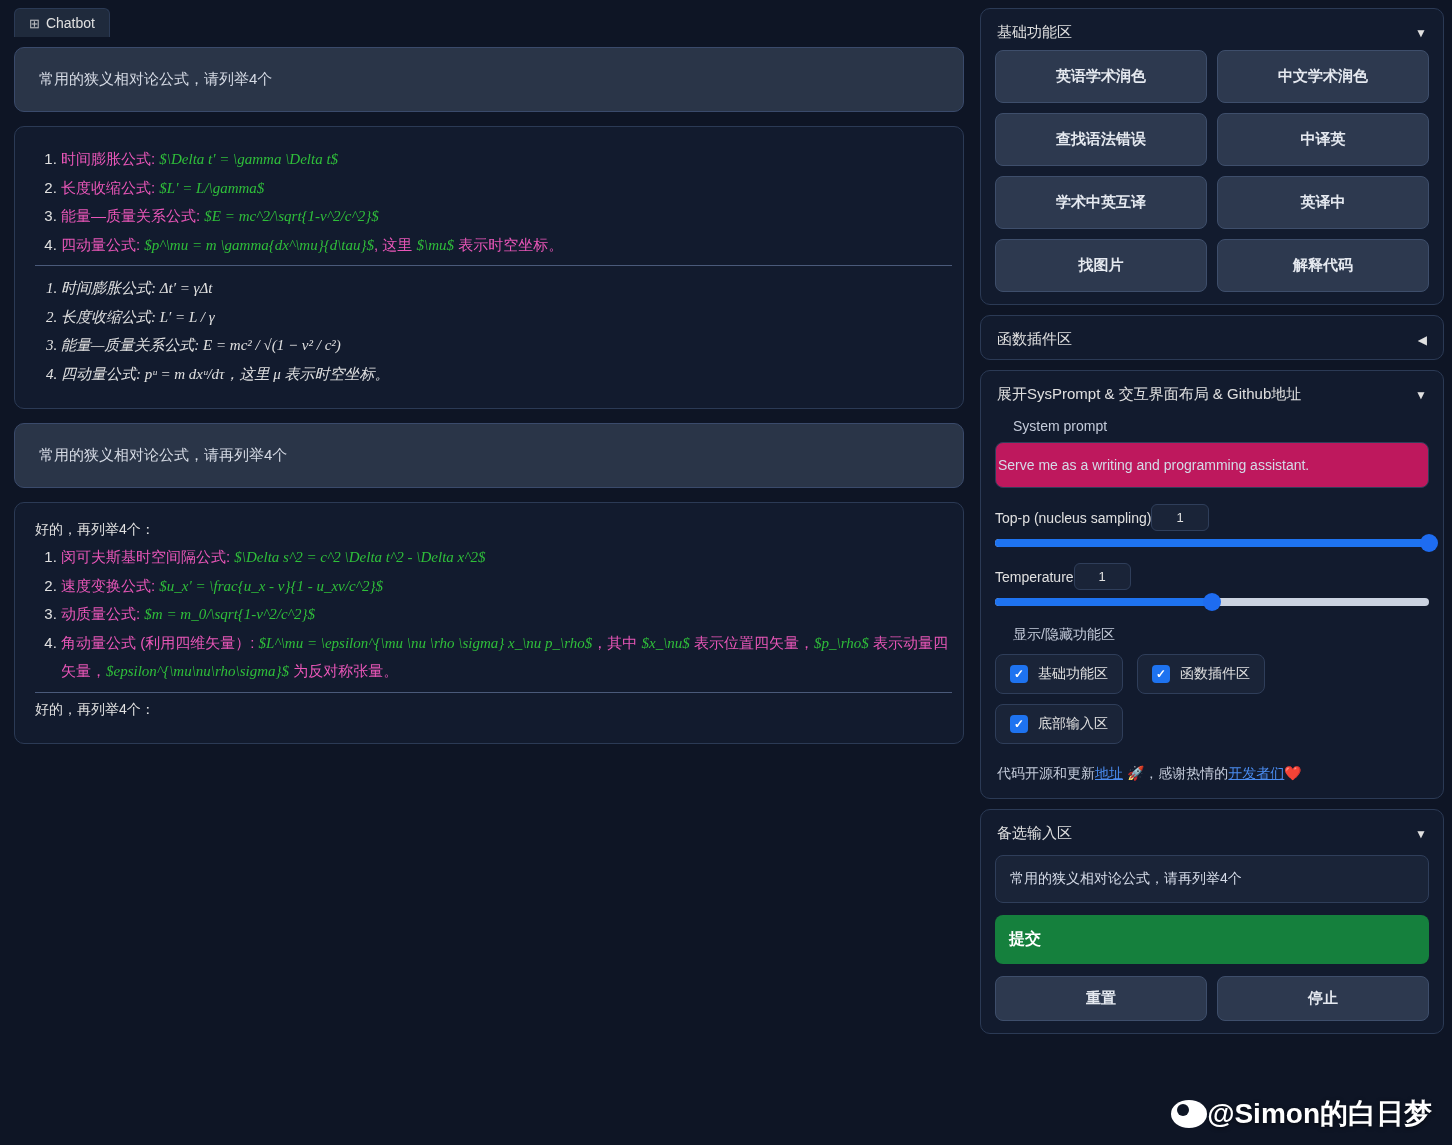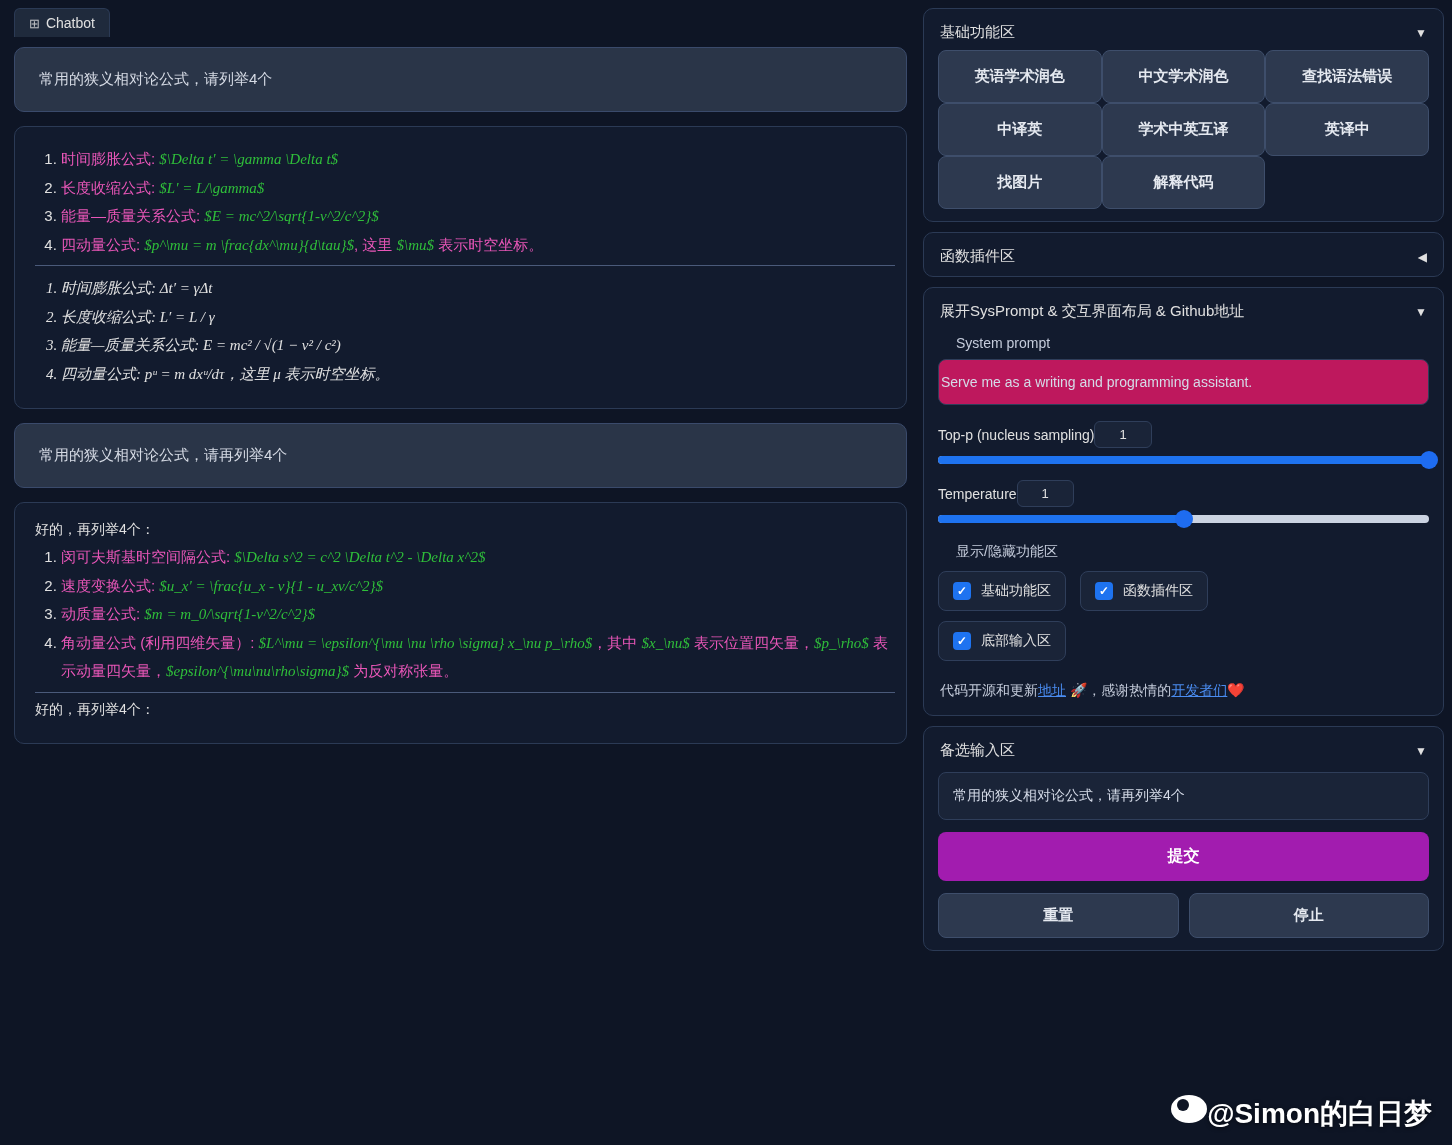--- a/index.html
+++ b/index.html
@@ -14,21 +14,21 @@
   display: flex;
   padding: 8px;
   gap: 10px;
 }
 .left-col {
   flex: 1;
   display: flex;
   flex-direction: column;
 }
 .right-col {
-  width: 521px;
+  width: 464px;
   display: flex;
   flex-direction: column;
   gap: 10px;
 }
 .tab-bar {
   display: flex;
   padding-left: 6px;
   margin-bottom: 6px;
 }
 .tab {
@@ -82,22 +82,22 @@
   display: flex;
   justify-content: space-between;
   align-items: center;
   font-size: 15px;
   padding: 2px 2px 8px 2px;
   cursor: pointer;
 }
 .panel-header .arrow { font-size: 12px; }
 .btn-grid {
   display: grid;
-  grid-template-columns: 1fr 1fr 1fr;
-  gap: 0;
+  grid-template-columns: 1fr 1fr;
+  gap: 10px;
 }
 .panel-btn {
   background: #2d394f;
   border: 1px solid #3e4e6b;
   border-radius: 8px;
   padding: 16px 8px;
   text-align: center;
   color: #e5e9f0;
   font-weight: bold;
   font-size: 15px;
@@ -188,25 +188,24 @@
 .input-box {
   background: #1a2438;
   border: 1px solid #2f3e5a;
   border-radius: 8px;
   padding: 14px 14px;
   color: #d5dbe8;
   font-size: 14px;
   margin-top: 4px;
 }
 .submit-btn {
-  background: #a21caf;
+  background: #15803d;
   color: white;
   font-weight: bold;
   font-size: 16px;
-  text-align: center;
   padding: 14px;
   border-radius: 8px;
   margin-top: 12px;
   cursor: pointer;
 }
 .two-btns { display: flex; gap: 10px; margin-top: 12px; }
 .gray-btn {
   flex: 1;
   background: #2d394f;
   border: 1px solid #3e4e6b;
@@ -219,21 +218,21 @@
   cursor: pointer;
 }
 .watermark {
   position: fixed;
   right: 20px;
   bottom: 12px;
   color: white;
   font-size: 28px;
   font-weight: bold;
   display: flex;
-  align-items: flex-start;
+  align-items: center;
   gap: 0;
   text-shadow: 0 1px 4px rgba(0,0,0,.6);
 }
 .watermark .eye {
   width: 36px; height: 28px;
   background: white;
   border-radius: 50%;
   position: relative;
 }
 .watermark .eye::after{
@@ -261,21 +260,21 @@
         <li>
           <span class="prefix-pink">时间膨胀公式: </span><span class="latex">$\Delta t' = \gamma \Delta t$</span>
         </li>
         <li>
           <span class="prefix-pink">长度收缩公式: </span><span class="latex">$L' = L/\gamma$</span>
         </li>
         <li>
           <span class="prefix-pink">能量—质量关系公式: </span><span class="latex">$E = mc^2/\sqrt{1-v^2/c^2}$</span>
         </li>
         <li>
-          <span class="prefix-pink">四动量公式: </span><span class="latex">$p^\mu = m \frac{dx^\mu}{d\tau}$</span><span class="prefix-pink">, 这里 </span><span class="latex">$\mu$</span><span class="prefix-pink"> 表示时空坐标。</span>
+          <span class="prefix-pink">四动量公式: </span><span class="latex">$p^\mu = m \gamma{dx^\mu}{d\tau}$</span><span class="prefix-pink">, 这里 </span><span class="latex">$\mu$</span><span class="prefix-pink"> 表示时空坐标。</span>
         </li>
       </ol>
       <hr class="divider">
       <ol>
         <li class="rendered">时间膨胀公式: Δt′ = γΔt</li>
         <li class="rendered">长度收缩公式: L′ = L / γ</li>
         <li class="rendered">能量—质量关系公式: E = mc² / √(1 − v² / c²)</li>
         <li class="rendered">四动量公式: pᵘ = m dxᵘ/dτ，这里 μ 表示时空坐标。</li>
       </ol>
     </div>

